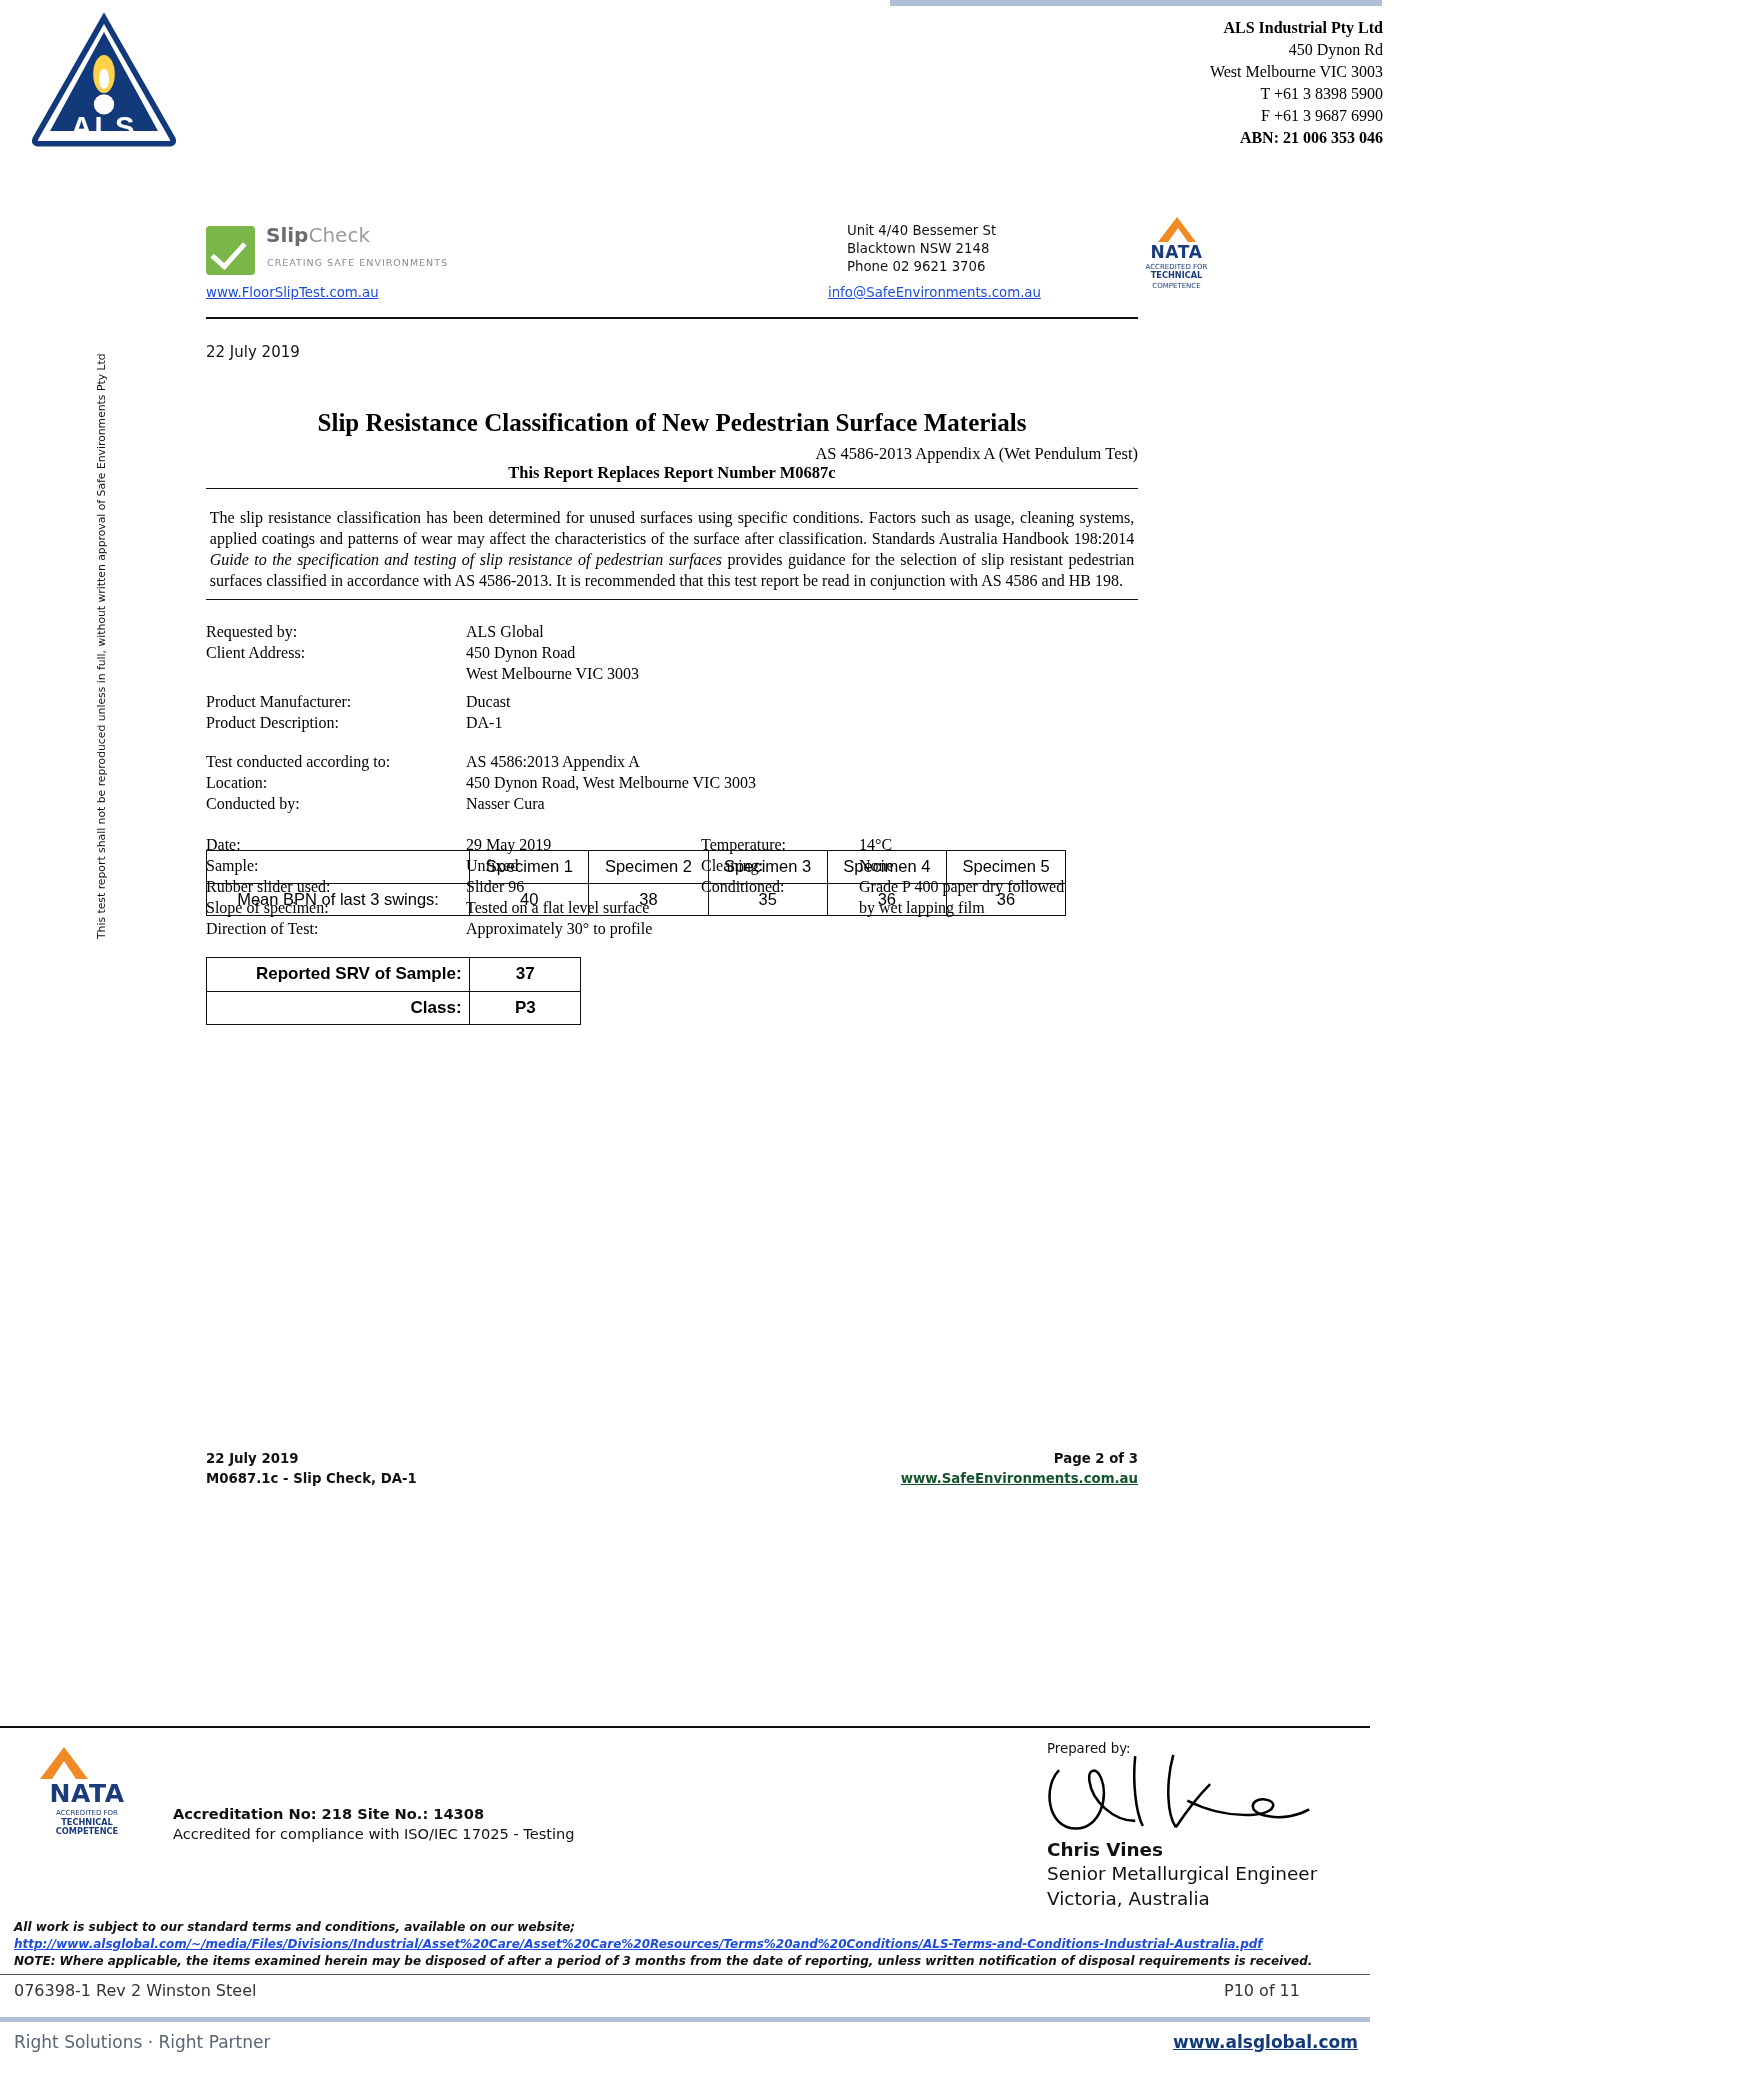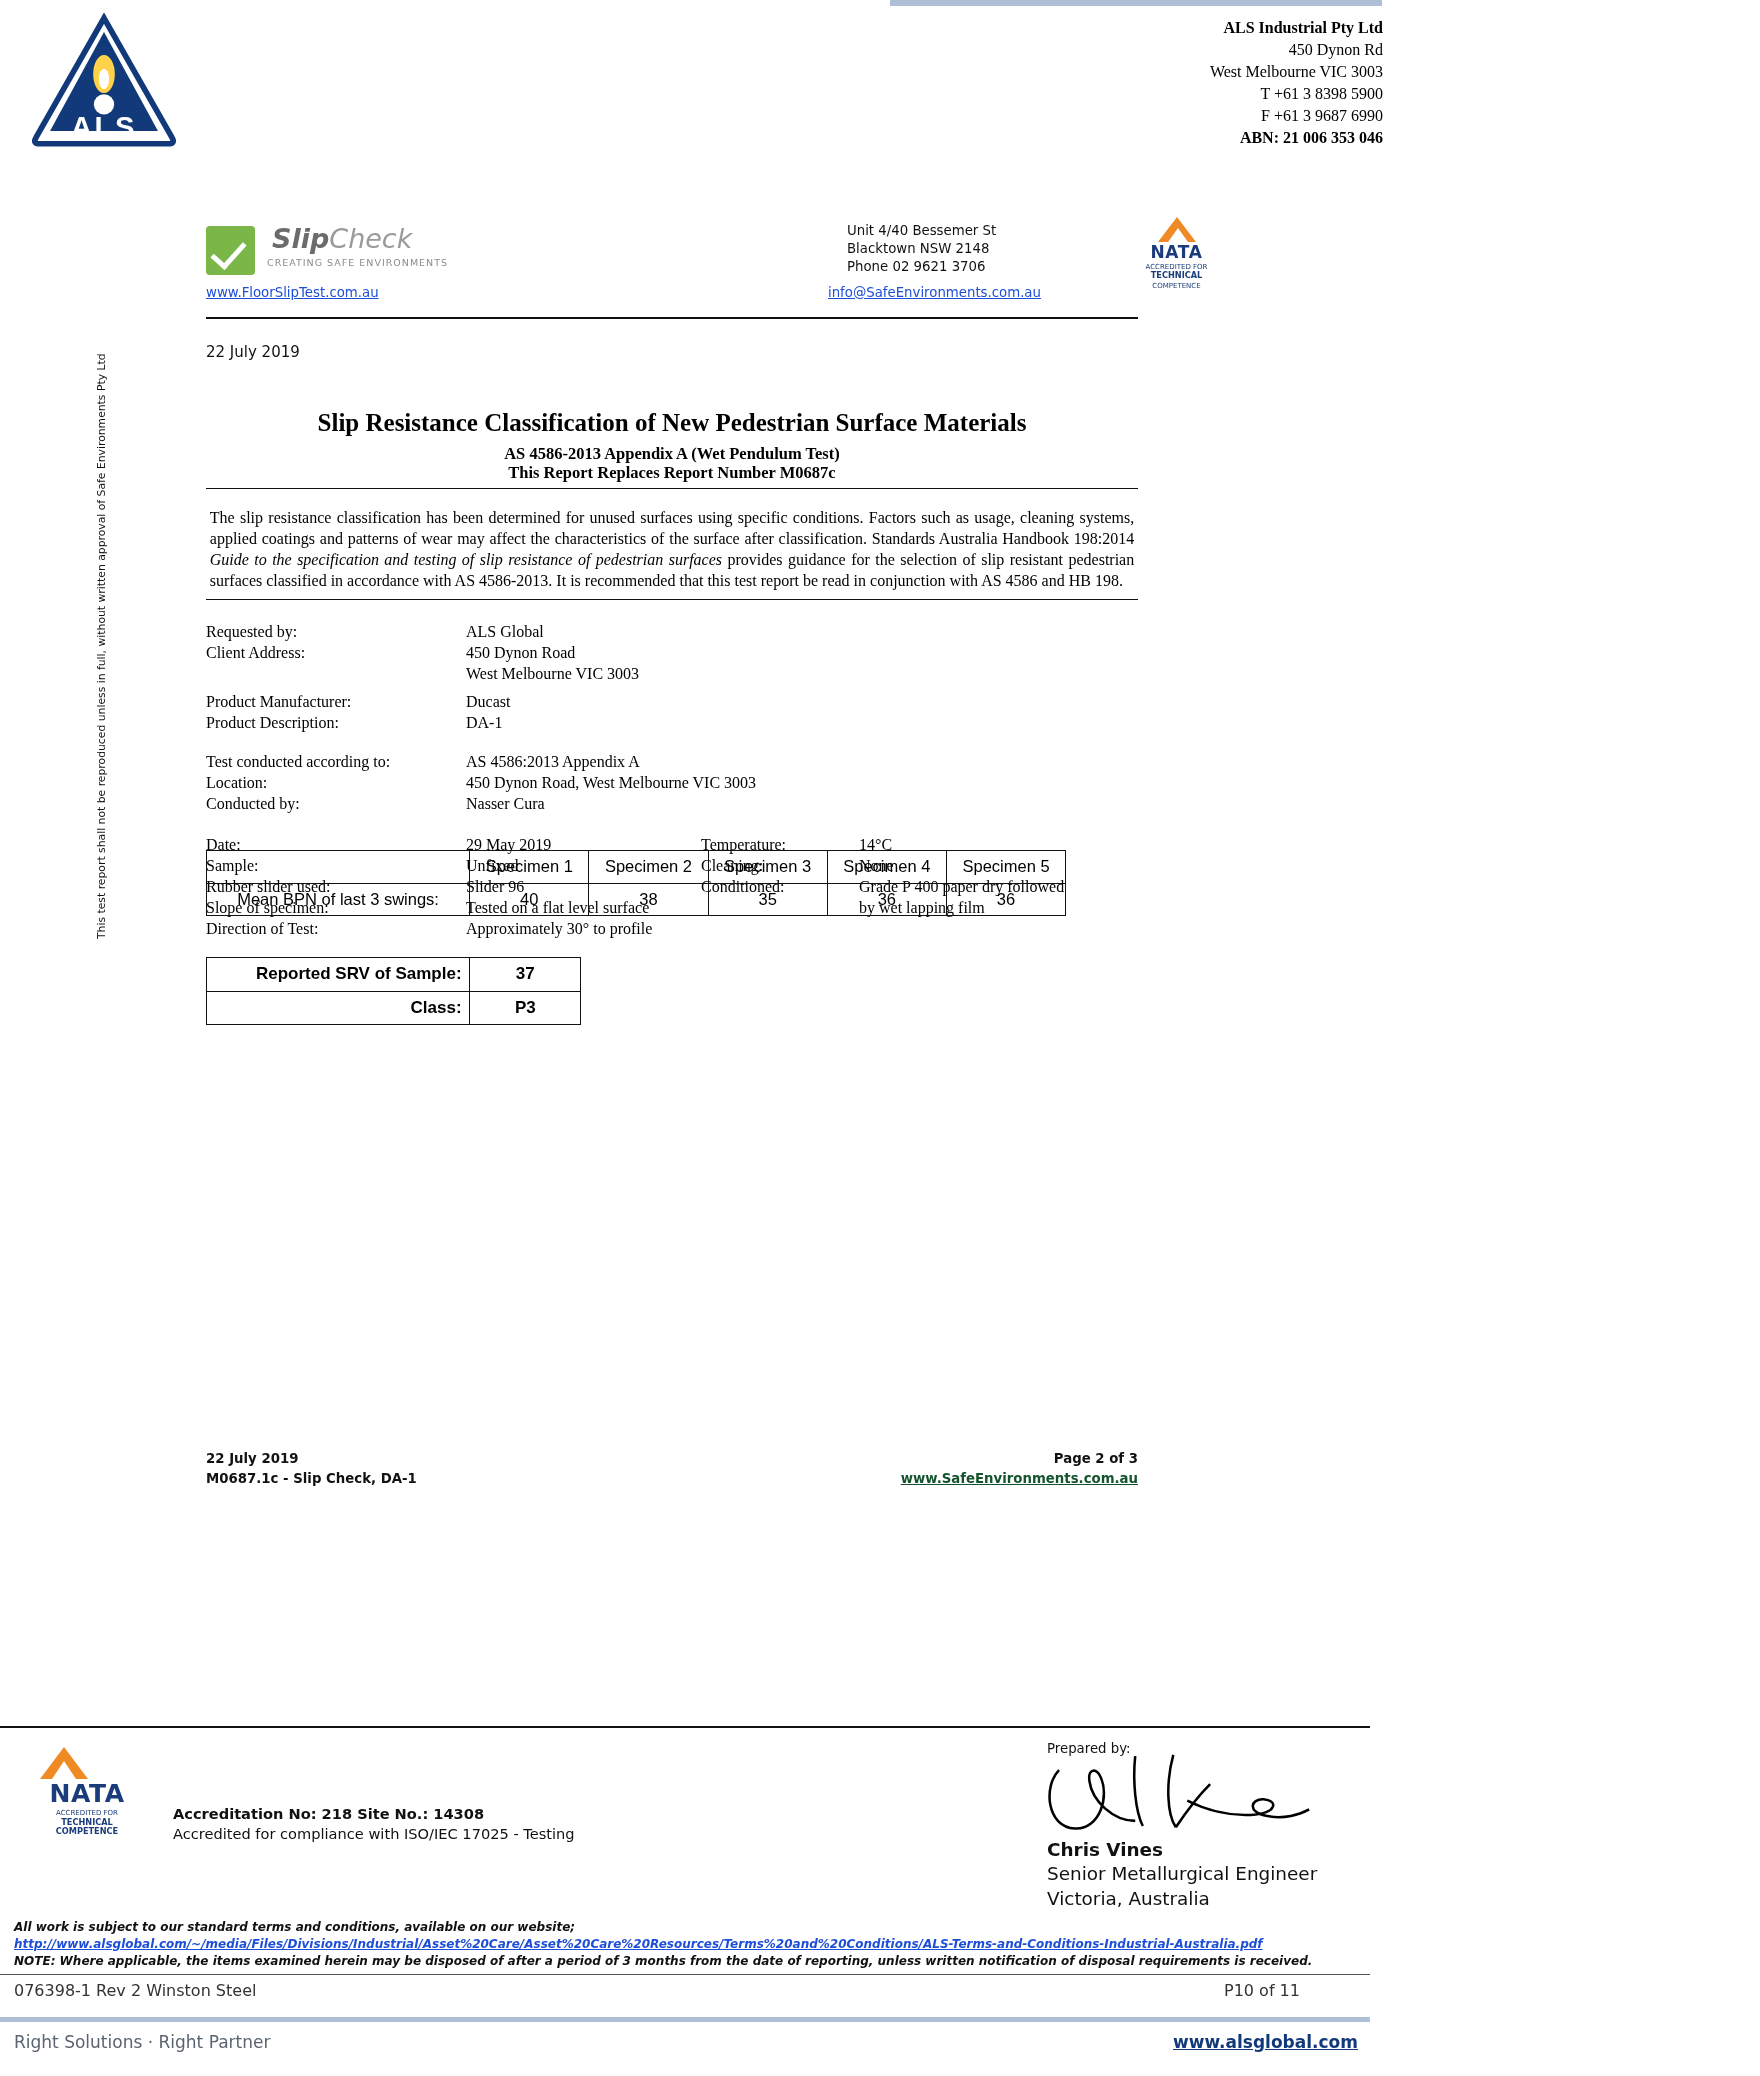--- a/index.html
+++ b/index.html
@@ -78,27 +78,26 @@
     left: 12.7px;
     top: 9px;
     width: 14px;
     height: 28px;
     border: solid #ffffff;
     border-width: 0 5.7px 5.7px 0;
     transform: rotate(42deg);
   }
   .sc-word {
     position: absolute;
-    left: 148px;
+    left: 142px;
     top: 14px;
     font-family: "DejaVu Sans", sans-serif;
-    font-size: 27px;
+    font-size: 20px;
     font-weight: bold;
     color: #6a6a6a;
-    font-style: italic;
   }
   .sc-word .slip { color: #6b6b6b; }
   .sc-word .check { color: #9a9a9a; font-weight: normal; }
   .sc-tag {
     position: absolute;
     left: 143px;
     top: 48px;
     font-family: "DejaVu Sans", sans-serif;
     font-size: 9.5px;
     letter-spacing: 1px;
@@ -216,23 +215,23 @@
     text-align: center;
     font-family: "Liberation Serif", serif;
     font-weight: bold;
     font-size: 25px;
   }
   .title-line3 {
     position: absolute;
     left: 82px;
     top: 235px;
     width: 932px;
-    text-align: center;
+    text-align: right;
     font-family: "Liberation Serif", serif;
-    font-weight: bold;
+    font-weight: normal;
     font-size: 16.5px;
   }
   .title-line4 {
     position: absolute;
     left: 82px;
     top: 254px;
     width: 932px;
     text-align: center;
     font-family: "Liberation Serif", serif;
     font-weight: bold;

